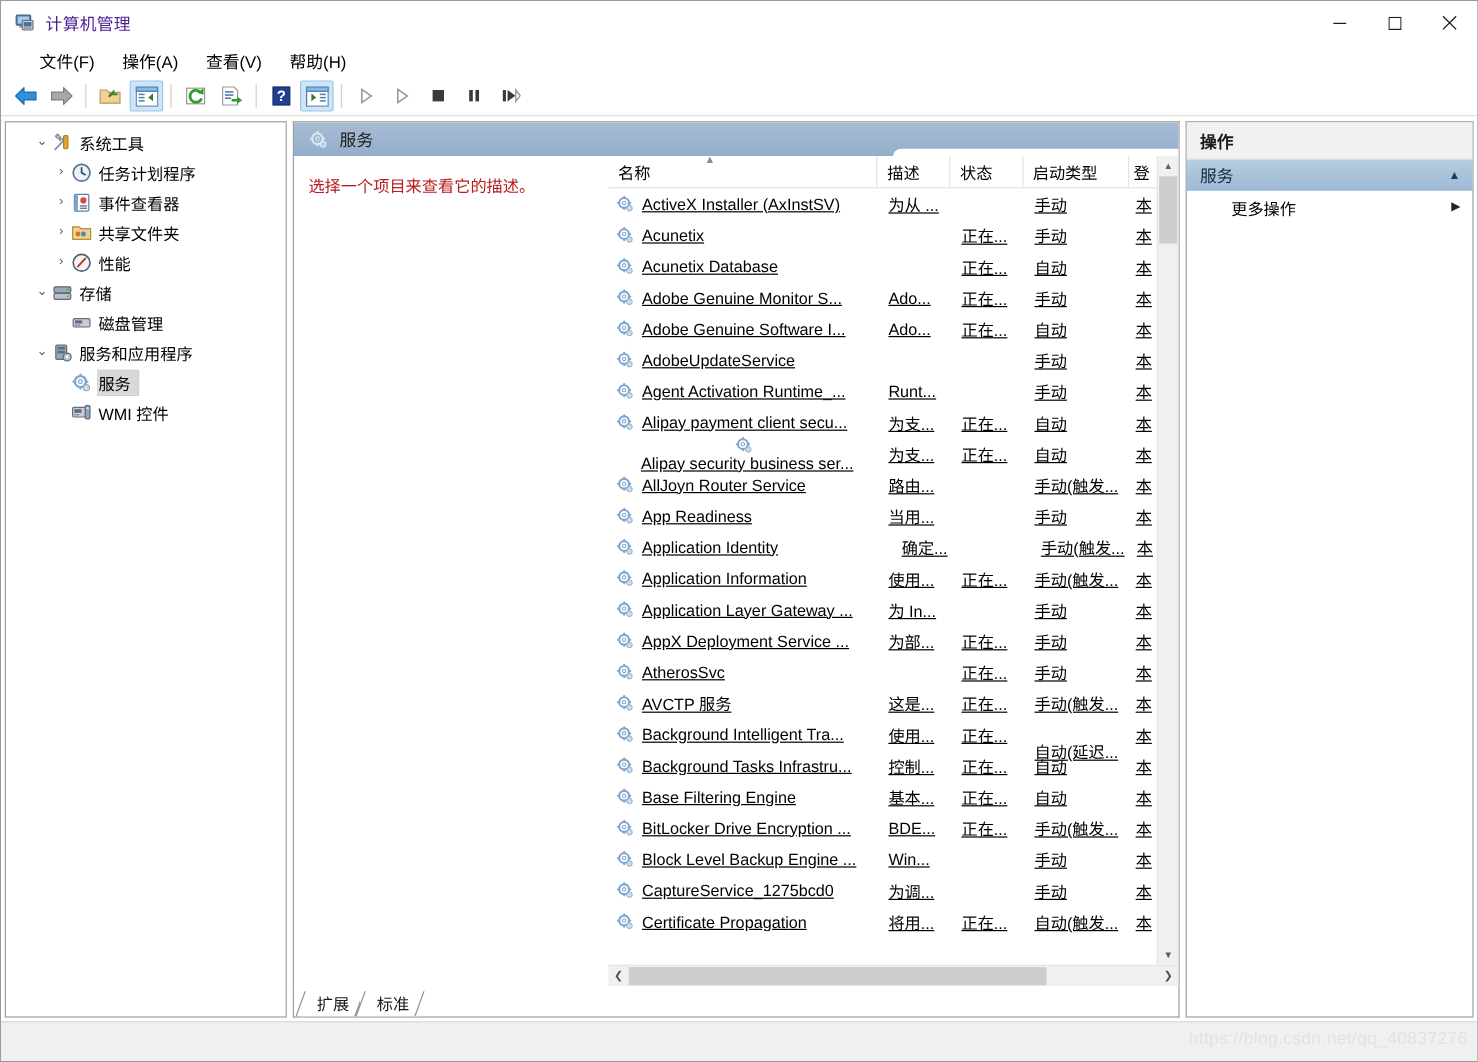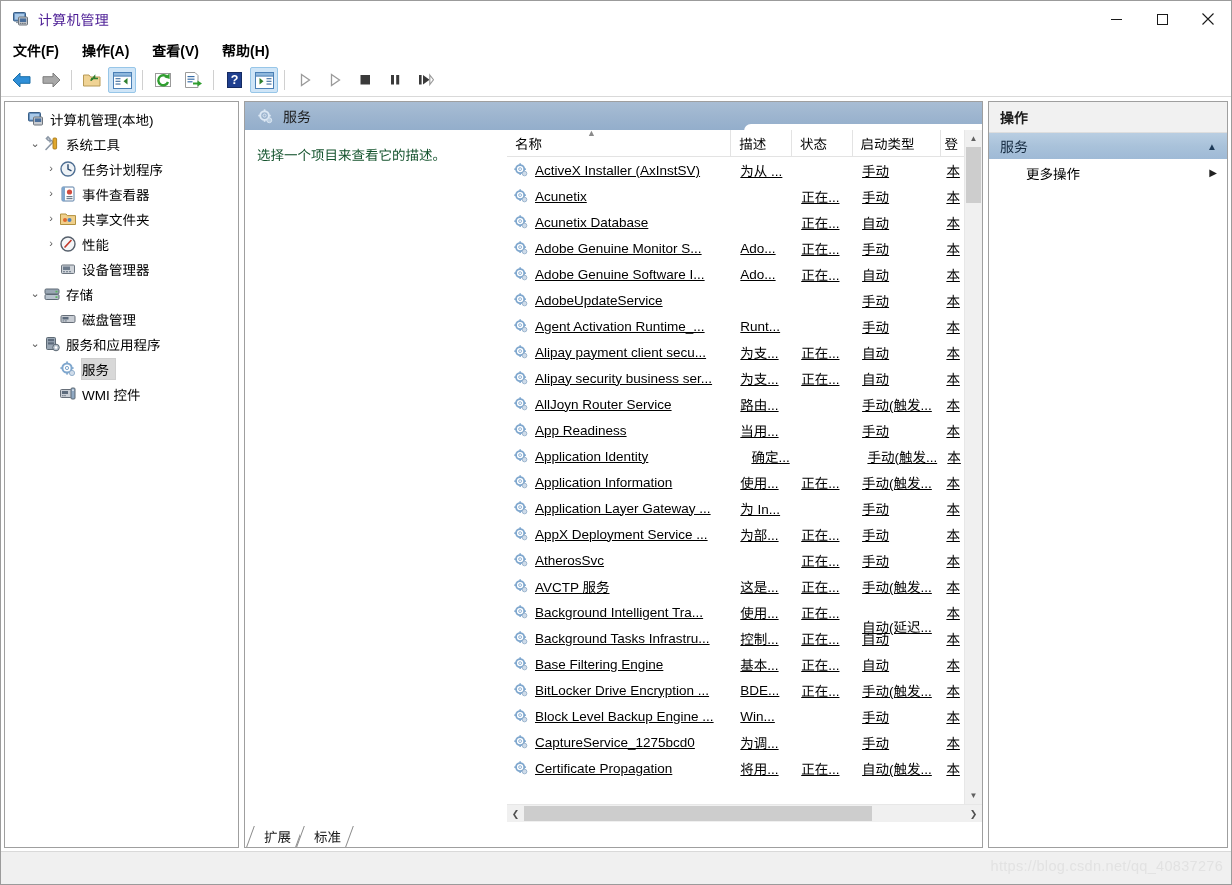--- a/index.html
+++ b/index.html
@@ -66,24 +66,24 @@
     padding: 0;
     cursor: default;
   }
   .cap-glyph { display: block; }
 
   
   .menubar {
     height: 27px;
     flex: 0 0 27px;
     display: flex;
-    background: #ffffff;
-    padding-left: 3px;
+    align-items: center;
+    background: #ffffff;
+    padding-left: 23px;
     font-size: 14px;
-    font-weight: bold;
   }
   .menu-item {
     padding: 3px 9px;
     margin-right: 5px;
     cursor: default;
     white-space: nowrap;
   }
 
   
   .toolbar {
@@ -210,21 +210,21 @@
     flex: 1 1 auto;
     display: flex;
     min-height: 0;
   }
   .desc-col {
     width: 262px;
     flex: 0 0 262px;
     padding: 14px 10px 0 12px;
     box-sizing: border-box;
     font-size: 13.5px;
-    color: #14532d;
+    color: #b91c1c;
   }
   .list-col {
     flex: 1 1 auto;
     display: flex;
     flex-direction: column;
     min-width: 0;
     position: relative;
   }
 
   
@@ -607,32 +607,20 @@
         <path d="M6 3 L12.5 7.75 L6 12.5 Z" fill="#3a3a3a"></path>
         <path d="M12.8 3 L16.5 7.75 L12.8 12.5 Z" fill="none" stroke="#9a9a9a" stroke-width="1.2"></path>
       </svg>
     </div>
   </div>
 
   <div class="panes">
 
     <div class="tree-pane">
 
-      <div class="tree-row" style="padding-left:6px">
-        <span class="expander"></span>
-        <span class="ticon">
-          <svg width="18" height="18" viewBox="0 0 18 18">
-            <rect x="1.5" y="2.5" width="12" height="8.5" rx="1" fill="#5b87b8" stroke="#3a5f86" stroke-width="1"></rect>
-            <rect x="2.8" y="3.8" width="9.4" height="5.8" fill="#a9c9e8"></rect>
-            <rect x="6.5" y="7" width="9" height="8" rx="1" fill="#c9ccd1" stroke="#6d747c" stroke-width="1"></rect>
-            <rect x="7.8" y="8.4" width="6.4" height="3.6" fill="#4a6f9c"></rect>
-          </svg>
-        </span>
-        <span class="tlabel">计算机管理(本地)</span>
-      </div>
 
       <div class="tree-row" style="padding-left:22px">
         <span class="expander">⌄</span>
         <span class="ticon">
           <svg width="18" height="18" viewBox="0 0 18 18">
             <path d="M3 14.5 L10 7 L8.5 5.5 L5.5 5.5 L3.5 3.5 L5 2 L7 4 L7 7" fill="none" stroke="#8c98a6" stroke-width="1.6" stroke-linecap="round"></path>
             <rect x="10" y="3" width="3.6" height="11" rx="1" fill="#e0a72e" stroke="#a97b18" stroke-width="0.9"></rect>
           </svg>
         </span>
         <span class="tlabel">系统工具</span>
@@ -679,33 +667,20 @@
         <span class="expander">›</span>
         <span class="ticon">
           <svg width="18" height="18" viewBox="0 0 18 18">
             <circle cx="9" cy="9" r="7" fill="#f4f6f8" stroke="#555f6b" stroke-width="1.4"></circle>
             <path d="M6 12 L12 5.5" stroke="#c23a2c" stroke-width="1.7" stroke-linecap="round"></path>
           </svg>
         </span>
         <span class="tlabel">性能</span>
       </div>
 
-      <div class="tree-row" style="padding-left:38px">
-        <span class="expander"></span>
-        <span class="ticon">
-          <svg width="18" height="18" viewBox="0 0 18 18">
-            <rect x="2.5" y="5" width="13" height="8.5" rx="1" fill="#cdd2d8" stroke="#6a737d" stroke-width="1"></rect>
-            <rect x="4" y="6.5" width="7" height="3.5" fill="#6d7b8c"></rect>
-            <rect x="4" y="11" width="2" height="1.3" fill="#7e8a97"></rect>
-            <rect x="7" y="11" width="2" height="1.3" fill="#7e8a97"></rect>
-            <rect x="10" y="11" width="2" height="1.3" fill="#7e8a97"></rect>
-          </svg>
-        </span>
-        <span class="tlabel">设备管理器</span>
-      </div>
 
       <div class="tree-row" style="padding-left:22px">
         <span class="expander">⌄</span>
         <span class="ticon">
           <svg width="18" height="18" viewBox="0 0 18 18">
             <rect x="2" y="4" width="14" height="5" rx="1.2" fill="#9aa7b4" stroke="#5d6974" stroke-width="1"></rect>
             <rect x="2" y="9.5" width="14" height="5" rx="1.2" fill="#b8c3ce" stroke="#5d6974" stroke-width="1"></rect>
             <rect x="12.5" y="5.8" width="2" height="1.6" fill="#58b95a"></rect>
             <rect x="12.5" y="11.3" width="2" height="1.6" fill="#58b95a"></rect>
           </svg>
@@ -959,21 +934,21 @@
                             <circle cx="13" cy="13" r="2.6" fill="#cfdcea" stroke="#8ba9c7" stroke-width="0.9"></circle>
                           </svg></span>
                         <span>Alipay payment client secu...</span>
                       </div>
                       <div class="cell" style="width: 62px;">为支...</div>
                       <div class="cell" style="width: 62px;">正在...</div>
                       <div class="cell" style="width: 90px;">自动</div>
                       <div class="cell" style="width: 22px; padding-left: 4px;">本</div>
                     </div>
                     <div class="lv-row">
-                      <div class="cell name" style="width: 230px;">
+                      <div class="cell name" style="width: 230px; flex-direction: column;">
                         <span class="svc-icon"><svg width="16" height="16" viewBox="0 0 18 18">
                             <circle cx="8" cy="8" r="4.6" fill="none" stroke="#7fa7ce" stroke-width="2"></circle>
                             <circle cx="8" cy="8" r="1.6" fill="#ffffff" stroke="#7fa7ce" stroke-width="1"></circle>
                             <rect x="7.2" y="1.4" width="1.7" height="2.2" fill="#7fa7ce"></rect>
                             <rect x="7.2" y="12.4" width="1.7" height="2.2" fill="#7fa7ce"></rect>
                             <rect x="1.4" y="7.2" width="2.2" height="1.7" fill="#7fa7ce"></rect>
                             <rect x="12.4" y="7.2" width="2.2" height="1.7" fill="#7fa7ce"></rect>
                             <circle cx="13" cy="13" r="2.6" fill="#cfdcea" stroke="#8ba9c7" stroke-width="0.9"></circle>
                           </svg></span>
                         <span>Alipay security business ser...</span>

